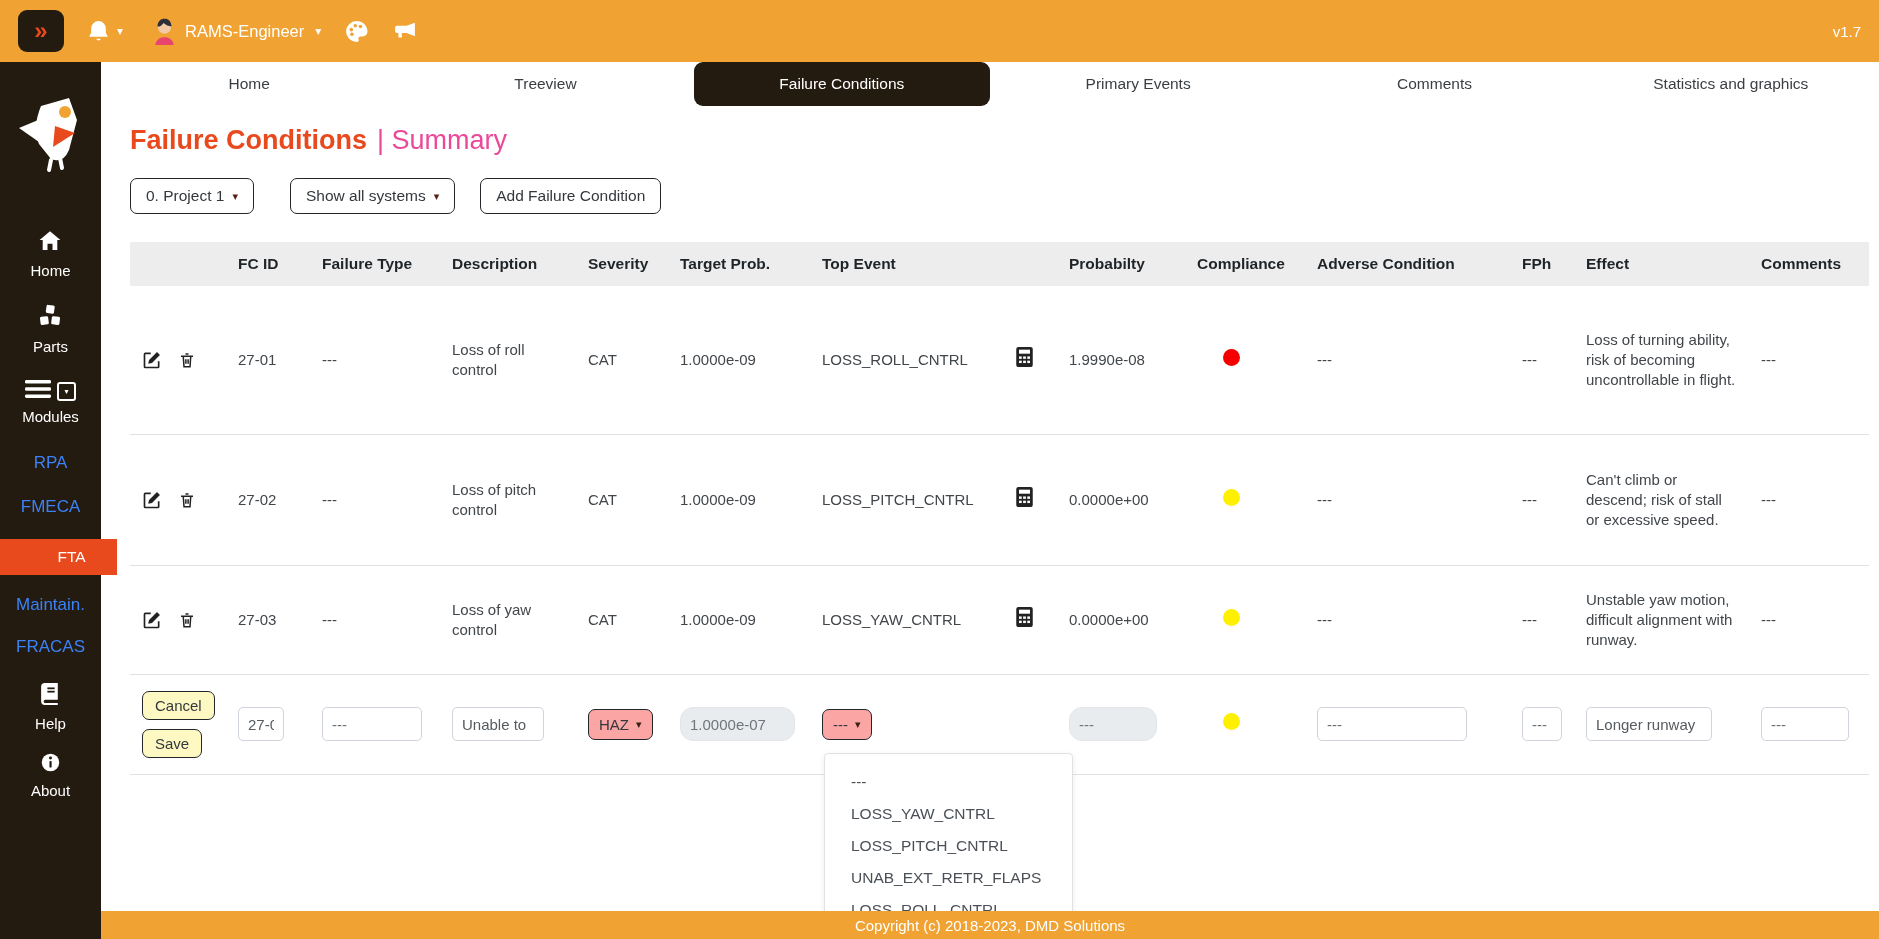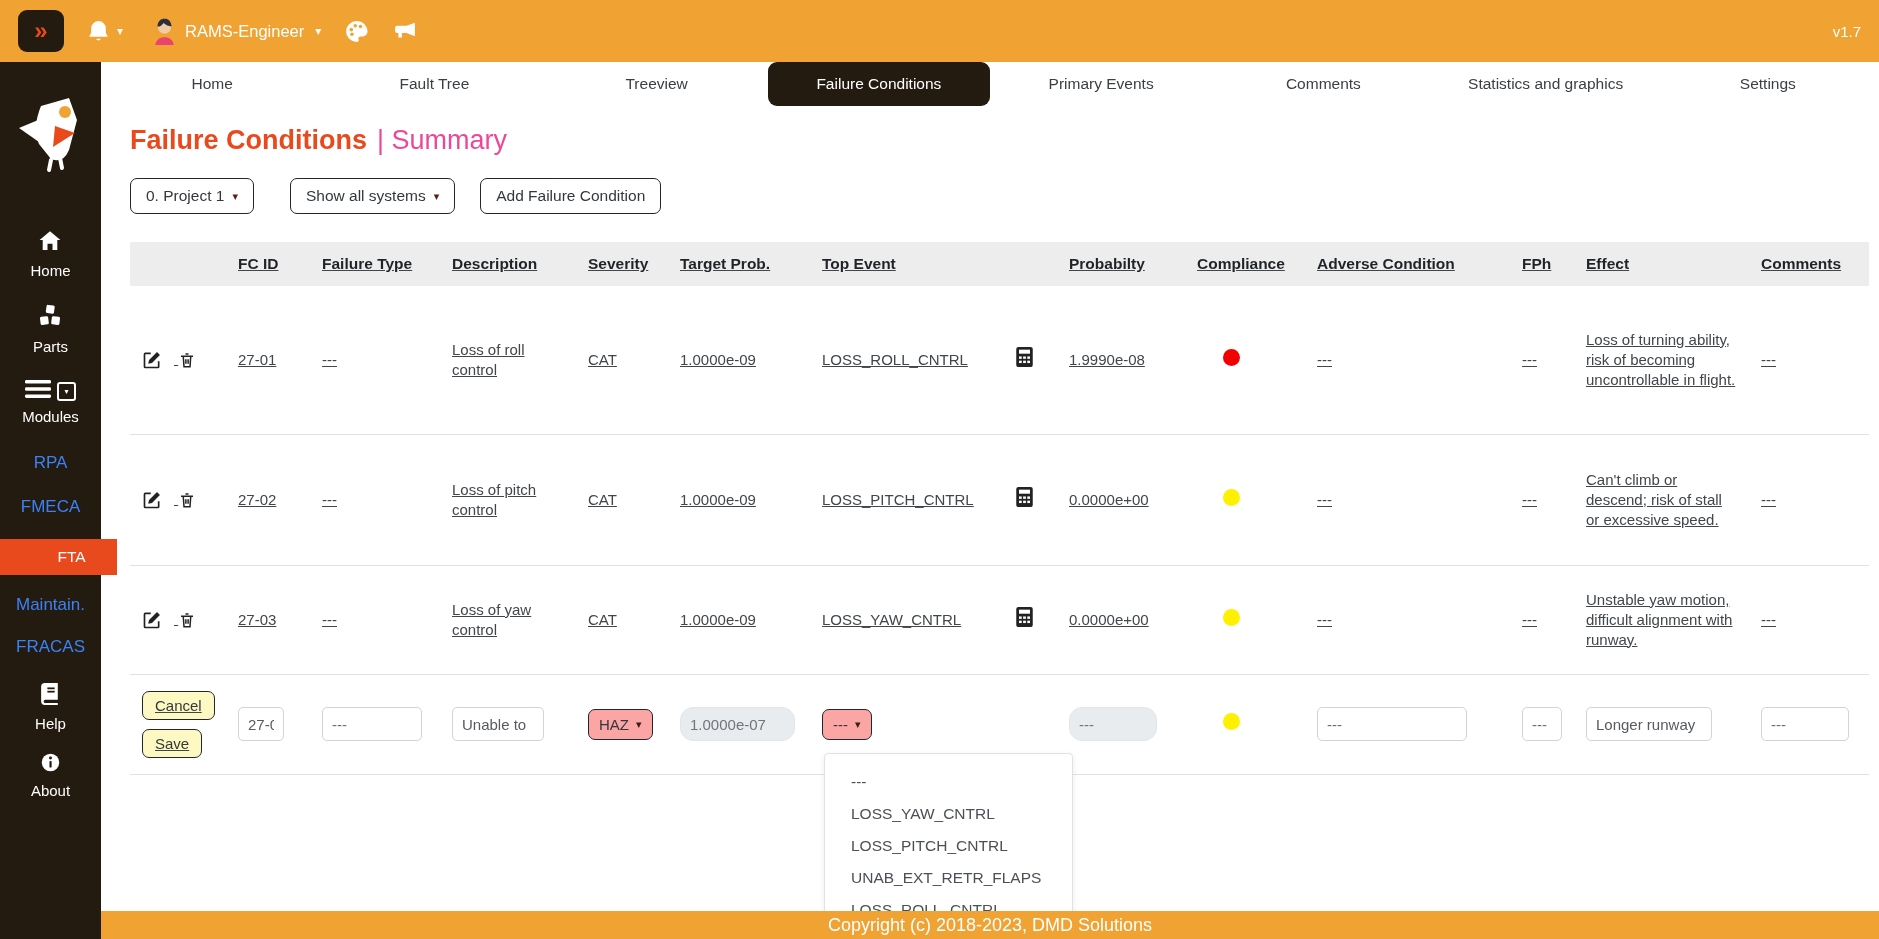--- a/index.html
+++ b/index.html
@@ -66,21 +66,21 @@
     background:#fff;border:1.6px solid #23272B;border-radius:7px;color:#33383D;
     font-size:15.5px;font-family:"Liberation Sans",sans-serif;
     padding:8px 15px;cursor:pointer;display:inline-flex;align-items:center;gap:8px;
   }
   .btn-outline .caret{font-size:11px;color:#5C2018;}
   .gap1{margin-left:36px;}
   .gap2{margin-left:25px;}
   
   table.fc-table{
     margin:28px 0 0 29px;border-collapse:collapse;table-layout:fixed;width:1739px;
-    font-size:15px;color:#41464B;text-decoration:underline;
+    font-size:15px;color:#41464B;
   }
   .fc-table thead th{
     background:#EDEDED;height:44px;text-align:left;font-size:15.5px;color:#1F2428;
     font-weight:700;padding:0 12px;box-sizing:border-box;
   }
   .fc-table td{
     padding:6px 12px;box-sizing:border-box;vertical-align:middle;line-height:20px;
   }
   .fc-table tbody tr{border-bottom:1px solid #DEE2E6;}
   .r1 td{height:148px;}
@@ -115,21 +115,21 @@
   
   .dd-panel{
     position:absolute;left:824px;top:753px;width:247px;background:#fff;
     border:1px solid #E2E2E2;border-radius:4px;box-shadow:0 2px 6px rgba(0,0,0,.08);
     padding:12px 0 10px 0;z-index:45;
   }
   .dd-opt{height:32px;line-height:32px;padding-left:26px;font-size:15.5px;color:#4A5056;cursor:pointer;}
   
   .footer{
     position:absolute;left:101px;bottom:0;width:1778px;height:28px;background:#F0A233;
-    display:flex;align-items:center;justify-content:center;color:#fff;font-size:18px;z-index:50;
+    display:flex;align-items:center;justify-content:center;color:#fff;font-size:15px;z-index:50;
   }
 </style>
 </head>
 <body>
 
 <header class="topbar">
   <button class="collapse-btn">»</button>
 
   <span class="tb-ico">
     <svg width="25" height="27" viewBox="0 0 24 24" fill="#fff">
@@ -239,27 +239,25 @@
           <rect x="10.8" y="10.2" width="2.5" height="7.6" rx="1" fill="#231A10"></rect>
           <circle cx="12" cy="6.9" r="1.7" fill="#231A10"></circle>
         </svg>
     </span>
     <span class="nav-label">About</span>
   </div>
 </aside>
 
 <nav class="tabbar">
   <button class="tab">Home</button>
-  <button class="tab">Fault Tree</button>
   <button class="tab">Treeview</button>
   <button class="tab active">Failure Conditions</button>
   <button class="tab">Primary Events</button>
   <button class="tab">Comments</button>
   <button class="tab">Statistics and graphics</button>
-  <button class="tab">Settings</button>
 </nav>
 
 <main class="content">
   <h1 class="page-title">
     <span class="title-main">Failure Conditions</span><span class="title-sub">| Summary</span>
   </h1>
 
   <div class="toolbar">
     <button class="btn-outline">
       <span>0. Project 1</span>

